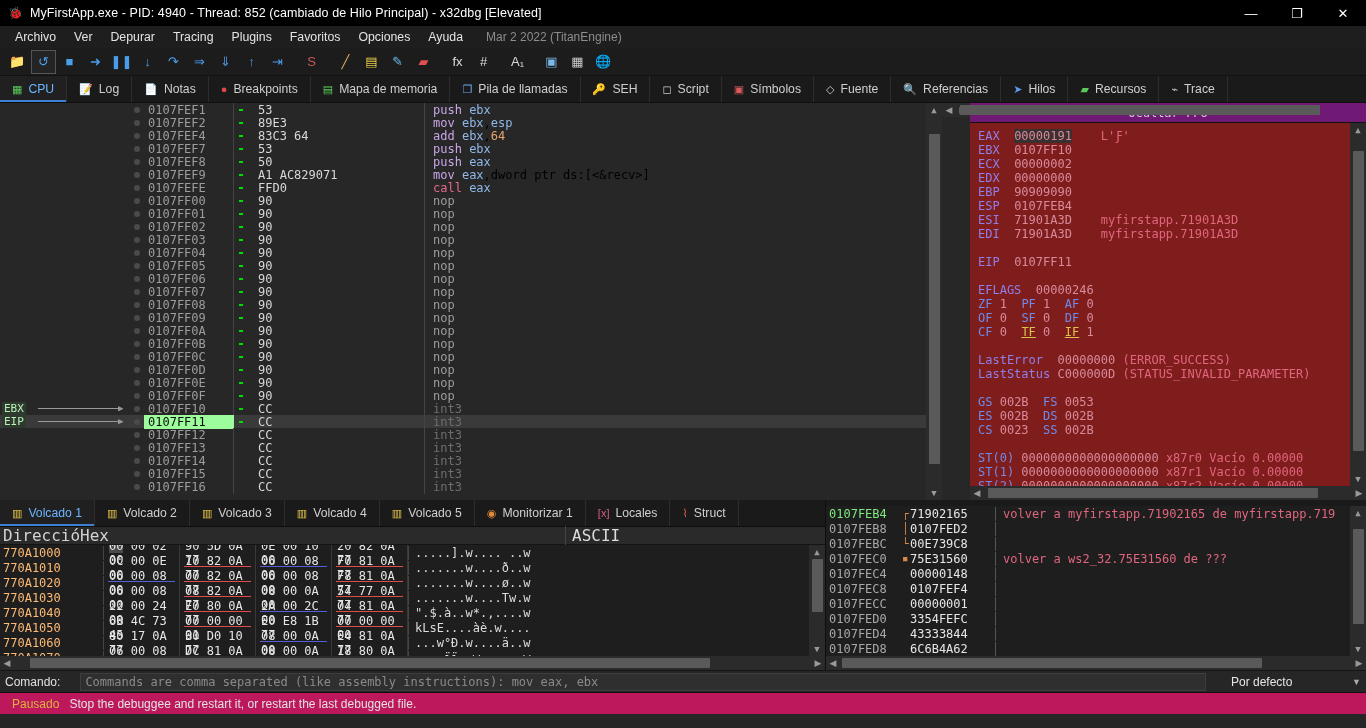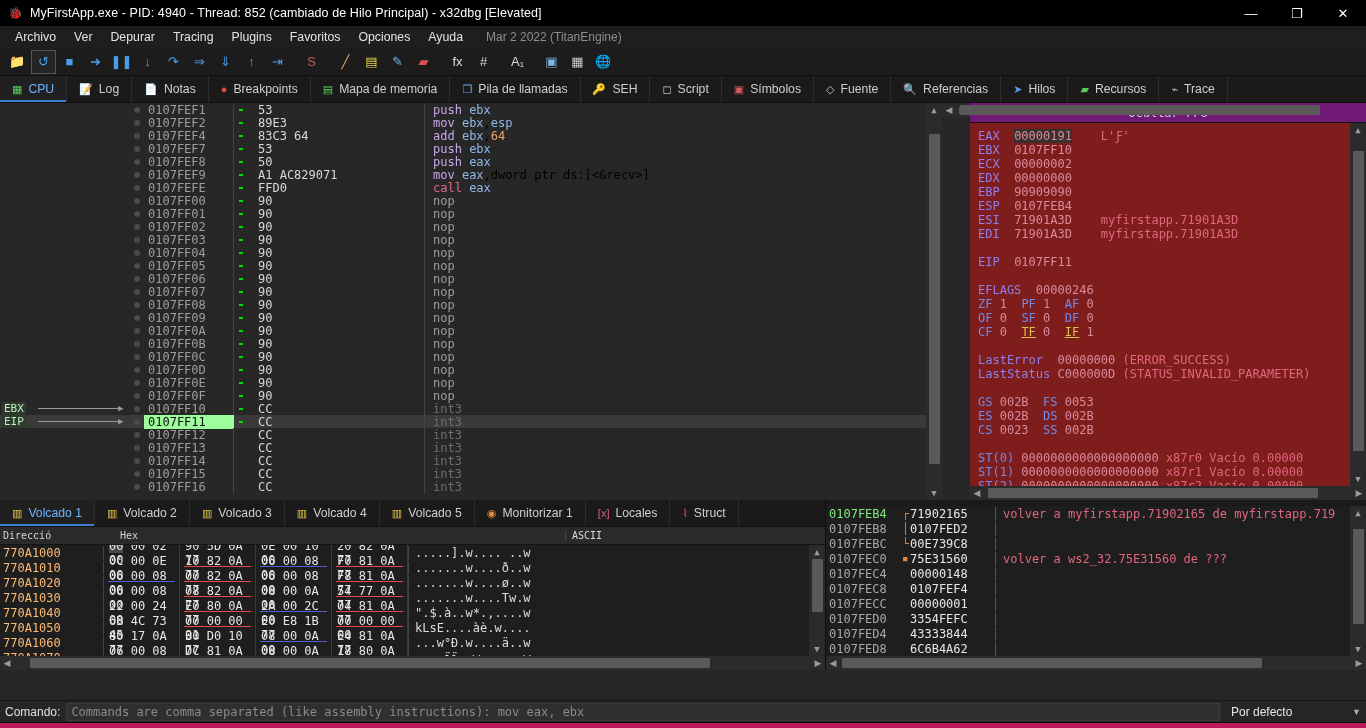--- a/index.html
+++ b/index.html
@@ -153,22 +153,22 @@
   
   #bottom { display: flex; height: 170px; }
   #dump-wrap { width: 825px; display: flex; flex-direction: column; background: #1e1e1e; }
   #stack-wrap { flex: 1; display: flex; flex-direction: column; background: #1e1e1e;
                 border-left: 1px solid #0e0e0e; }
 
   #dumptabs { height: 27px; background: #1a1a1a; display: flex; border-bottom: 1px solid #0e0e0e;
               font-size: 12.2px; }
   #dump-head {
     height: 18px; background: #2a2a2a; color: #d3d3d3;
-    font-family: "DejaVu Sans Mono", monospace; font-size: 10px;
-    display: flex; align-items: center; border-bottom: 1px solid #141414; gap: 40px;
+    font-family: "DejaVu Sans Mono", monospace; font-size: 16px;
+    display: flex; align-items: center; border-bottom: 1px solid #141414;
   }
   #dump-head .h-addr { width: 80px; padding-left: 3px; }
   #dump-head .h-hex  { flex: 1; }
   #dump-head .h-asc  { width: 260px; padding-left: 6px; border-left: 1px solid #444;}
   #dump-body { flex: 1; overflow: hidden; position: relative; background: #1e1e1e;
                font-family: "DejaVu Sans Mono", monospace; font-size: 12px; }
   .hrow { display: flex; height: 15px; align-items: center; }
   .h-a { width: 104px; color: #fdba74; padding-left: 3px; flex: none; border-right: 1px solid #444; }
   .h-grp { width: 76px; flex: none; color: #e6e6e6; padding-left: 5px; position: relative; border-right: 1px solid #3a3a3a;}
   .h-grp.ul-r::after { content:""; position:absolute; left:4px; right:4px; bottom:0px; height:1px; background:#e04b4b; }
@@ -181,21 +181,21 @@
                 font-family: "DejaVu Sans Mono", monospace; font-size: 12px; }
   .srow { display: flex; height: 15px; align-items: center; }
   .s-a { width: 76px; flex: none; color: #a8a8a8; padding-left: 3px; }
   .s-a.cur { color: #7ee87e; }
   .s-brk { width: 8px; flex: none; color: #d98a4a; font-size: 11px; }
   .s-v { width: 86px; flex: none; color: #e6e6e6; border-right: 1px solid #555; }
   .s-c { flex: 1; color: #e0667e; padding-left: 7px; white-space: nowrap; overflow: hidden; }
 
   
   #cmdbar { height: 22px; background: #262626; display: flex; align-items: center;
-            padding-left: 5px; gap: 6px; border-top: 1px solid #141414; margin-top: 30px; }
+            padding-left: 5px; gap: 20px; border-top: 1px solid #141414; }
   #cmdbar .lbl { color: #e0e0e0; font-size: 12px; }
   #cmdinput {
     flex: 1; height: 18px; background: #2f2f2f; border: 1px solid #3d3d3d;
     color: #8a8a8a; font-family: "DejaVu Sans Mono", monospace; font-size: 12px;
     padding: 0 4px; line-height: 16px; overflow: hidden; white-space: nowrap;
   }
   #cmdmode { width: 140px; height: 18px; background: #262626; color: #e0e0e0;
              font-size: 12px; display: flex; align-items: center; justify-content: space-between;
              padding: 0 5px; }
   #cmdmode .cv { color: #e6e6e6; }

